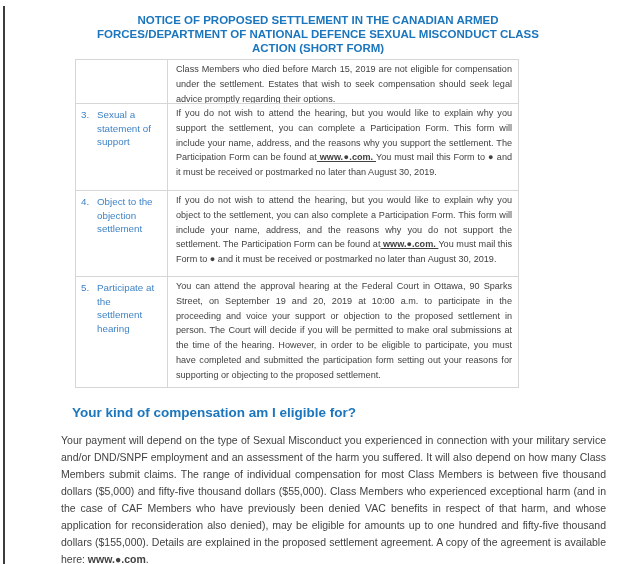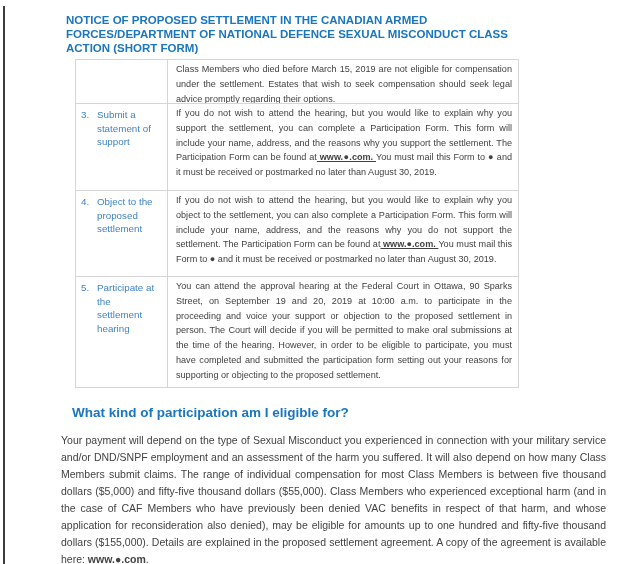--- a/index.html
+++ b/index.html
@@ -17,21 +17,21 @@
     color:var(--body-text);
     overflow:hidden;
     position:relative;
   }
   .edge-line{
     position:absolute;left:3px;top:6px;bottom:0;width:2px;
     background:var(--edge-line);
   }
   .doc-title{
     position:absolute;top:13px;left:66px;width:504px;
-    text-align:left;
+    text-align:center;
     color:var(--title-blue);
     font-size:11.5px;font-weight:bold;line-height:14px;
     white-space:pre-line;
   }
   .dtable{
     position:absolute;top:59px;left:75px;width:444px;
     border:1px solid var(--table-border);
     background:#fff;
   }
   .trow{
@@ -91,47 +91,47 @@
       <div class="cell-label">
         <span class="num"></span>
         <span class="lbl"></span>
       </div>
       <div class="cell-content"><span>Class Members who died before March 15, 2019 are not eligible for compensation under the settlement. Estates that wish to seek compensation should seek legal advice promptly regarding their options.</span></div>
     </div>
 
     <div class="trow">
       <div class="cell-label">
         <span class="num">3.</span>
-        <span class="lbl">Submit a
+        <span class="lbl">Sexual a
 statement of
 support</span>
       </div>
       <div class="cell-content"><span>If you do not wish to attend the hearing, but you would like to explain why you support the settlement, you can complete a </span><span class="run-b">Participation Form</span><span>. This form will include your name, address, and the reasons why you support the settlement. The Participation Form can be found at</span><span class="run-u"> www.●.com. </span><span>You must mail this Form to ● and it must be received or postmarked no later than </span><span class="run-b">August 30, 2019</span><span>.</span></div>
     </div>
 
     <div class="trow">
       <div class="cell-label">
         <span class="num">4.</span>
         <span class="lbl">Object to the
-proposed
+objection
 settlement</span>
       </div>
       <div class="cell-content"><span>If you do not wish to attend the hearing, but you would like to explain why you object to the settlement, you can also complete a </span><span class="run-b">Participation Form</span><span>. This form will include your name, address, and the reasons why you do not support the settlement. The Participation Form can be found at</span><span class="run-u"> www.●.com. </span><span>You must mail this Form to ● and it must be received or postmarked no later than </span><span class="run-b">August 30, 2019</span><span>.</span></div>
     </div>
 
     <div class="trow">
       <div class="cell-label">
         <span class="num">5.</span>
         <span class="lbl">Participate at
 the
 settlement
 hearing</span>
       </div>
       <div class="cell-content"><span>You can attend the approval hearing at the </span><span class="run-b">Federal Court in Ottawa, 90 Sparks Street, on September 19 and 20, 2019 at 10:00 a.m</span><span>. to participate in the proceeding and voice your support or objection to the proposed settlement in person. The Court will decide if you will be permitted to make oral submissions at the time of the hearing. However, in order to be eligible to participate, you must have completed and submitted the participation form setting out your reasons for supporting or objecting to the proposed settlement.</span></div>
     </div>
 
   </div>
 
-  <h2 class="section-heading">What kind of participation am I eligible for?</h2>
+  <h2 class="section-heading">Your kind of compensation am I eligible for?</h2>
 
   <p class="body-paragraph"><span>Your payment will depend on the type of Sexual Misconduct you experienced in connection with your military service and/or DND/SNPF employment and an assessment of the harm you suffered. It will also depend on how many Class Members submit claims. The range of individual compensation for most Class Members is between five thousand dollars ($5,000) and fifty-five thousand dollars ($55,000). Class Members who experienced exceptional harm (and in the case of CAF Members who have previously been denied VAC benefits in respect of that harm, and whose application for reconsideration also denied), may be eligible for amounts up to one hundred and fifty-five thousand dollars ($155,000). Details are explained in the proposed settlement agreement. A copy of the agreement is available here: </span><span class="run-u">www.●.com</span><span>.</span></p>
 
 </div>
 
 </body></html>

